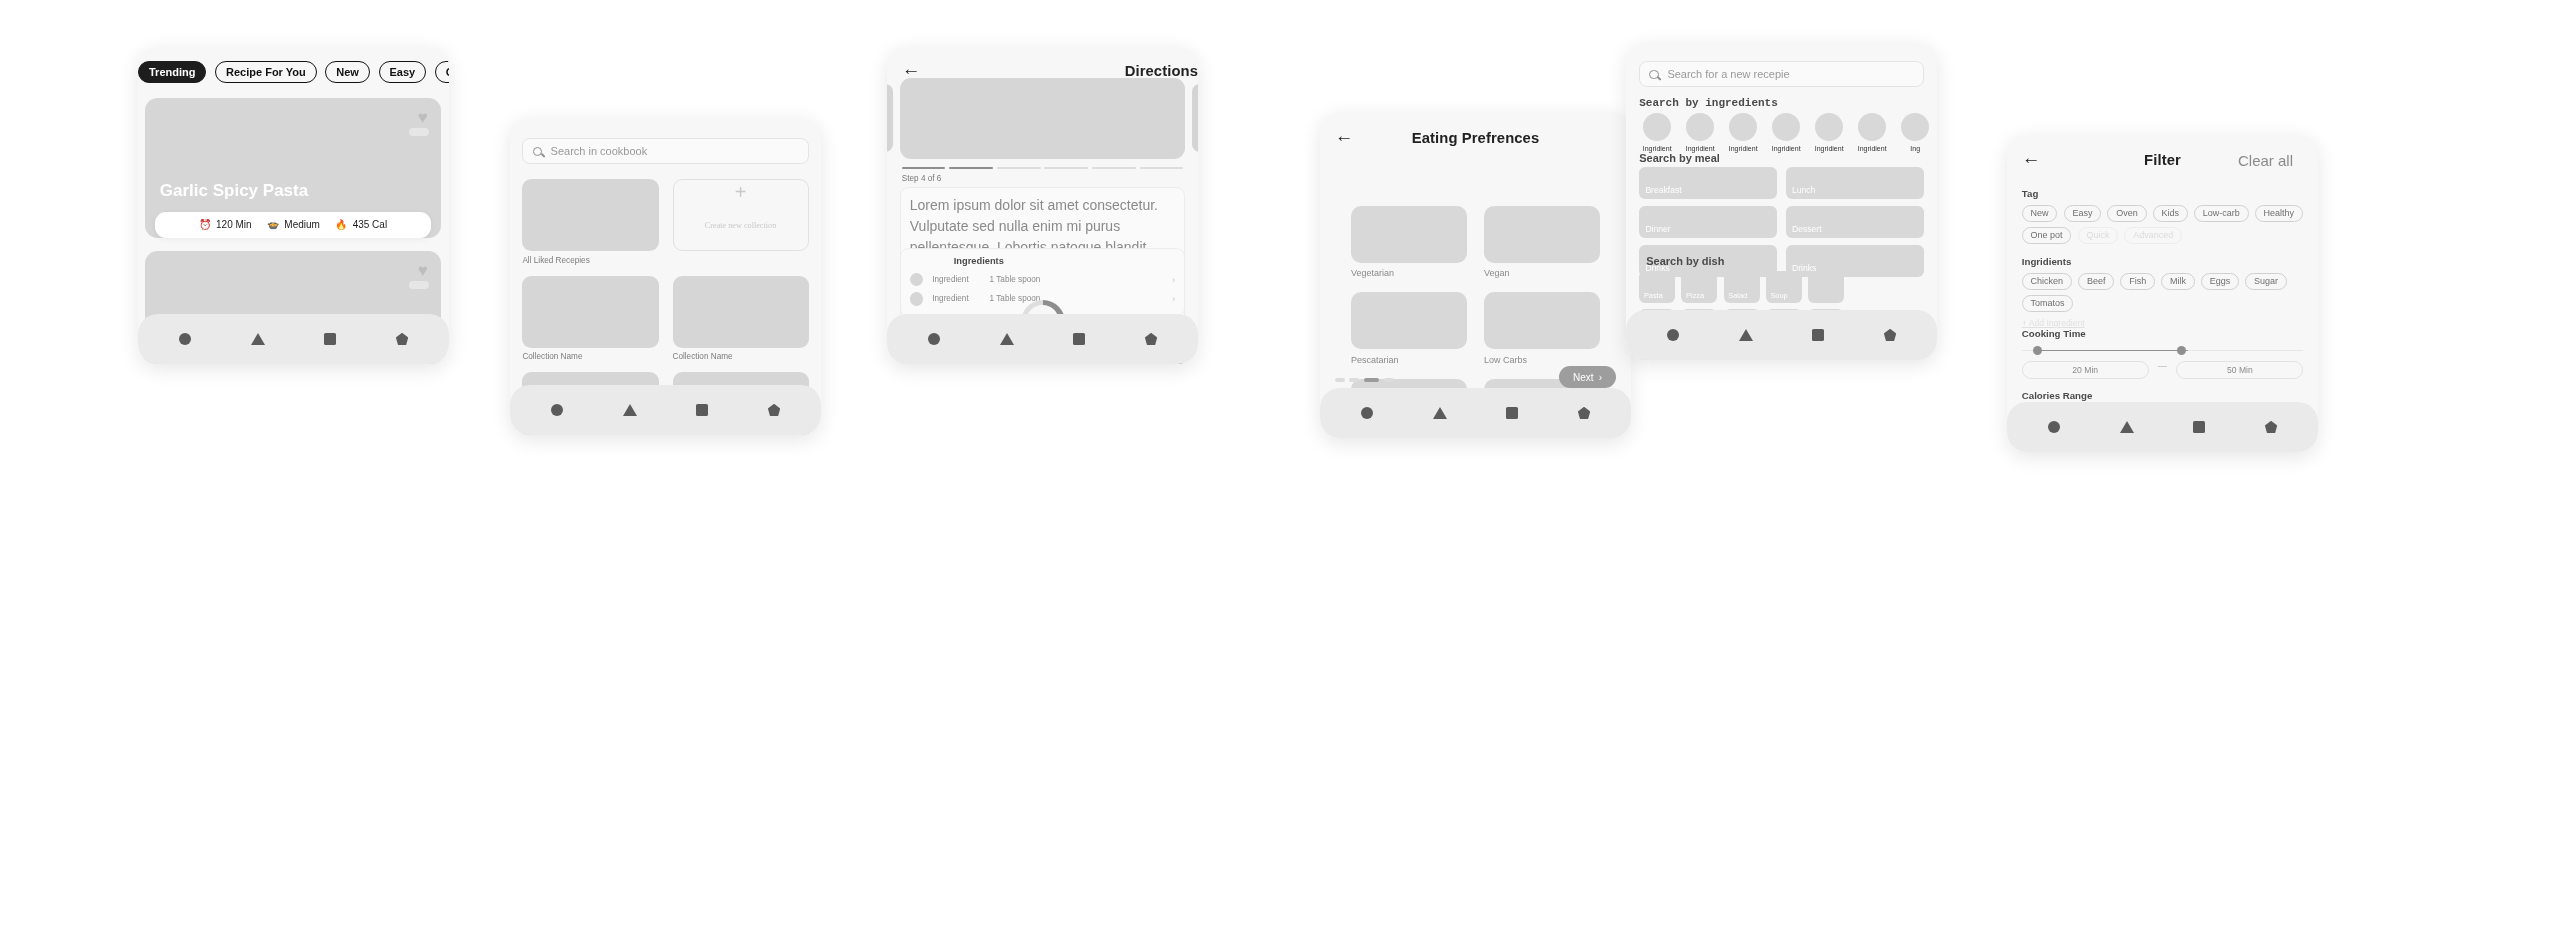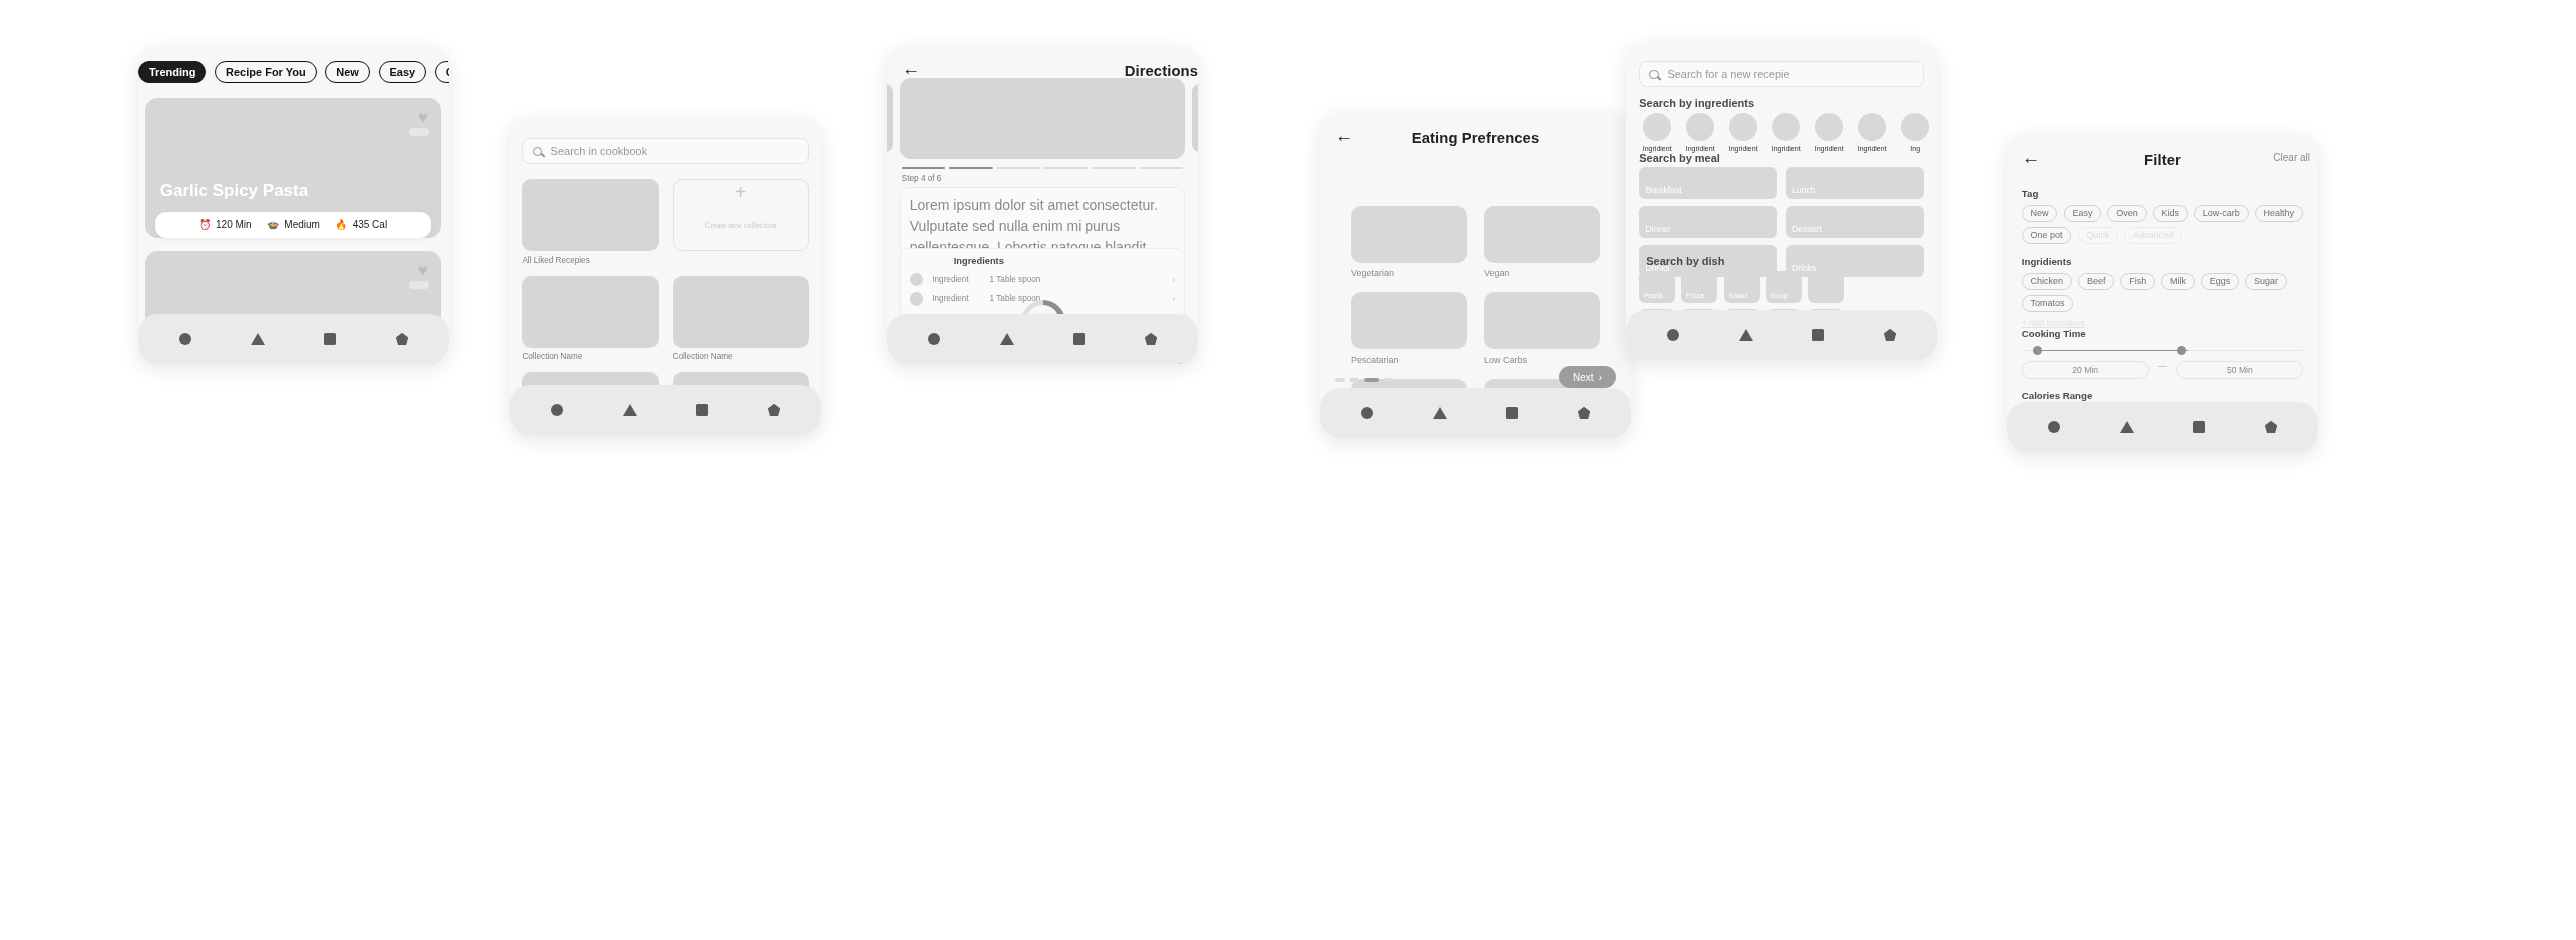--- a/index.html
+++ b/index.html
@@ -135,21 +135,21 @@
   .ingname { font-size:7px; color:#333; margin-top:3.9px; white-space:nowrap;}
   .mealgrid { position:absolute; left:13.2px; right:13.2px; top:124px; display:grid; grid-template-columns:1fr 1fr; gap:7px 8.6px;}
   .mtile { height:32px; border-radius:6.2px; background:#d8d8d8; position:relative;}
   .mtile span { position:absolute; left:6.2px; bottom:3.9px; color:#fff; font-size:8.6px;}
   .dishgrid { position:absolute; left:13.2px; right:0; top:228px; display:grid; grid-template-columns:repeat(5,36px); gap:6.2px;}
   .dtile { height:32px; border-radius:6.2px; background:#d8d8d8; position:relative;}
   .dtile span { position:absolute; left:4.7px; bottom:3.1px; color:#fff; font-size:7.4px;}
 
   
   #p6 { left:2007px; top:135px; width:311px; height:317px; }
-  .clearall { position:absolute; right:8px; top:17px; font-size:10px; color:#8a8a8a;}
+  .clearall { position:absolute; right:25px; top:17px; font-size:15px; color:#8a8a8a;}
   .fgroup { position:absolute; left:14.8px; right:14.8px;}
   .fglabel { font-size:9.7px; font-weight:bold; color:#4a4a4a; margin-bottom:6.2px;}
   .ftags { display:flex; flex-wrap:wrap; gap:5.4px 6.2px;}
   .ftag { border:0.8px solid #d0d0d0; border-radius:11px; padding:2.3px 7.8px; font-size:9px; color:#6f6f6f; background:transparent;}
   .ftag.dim { color:#dcdcdc; border-color:#ececec;}
   .addlink { font-size:8.6px; color:#e0e0e0; text-decoration:underline; margin-top:6.2px; display:inline-block;}
   .slider { position:relative; height:11px; margin:6.2px 0 4.7px;}
   .strack { position:absolute; left:0; right:0; top:4.7px; height:1.6px; background:#e6e6e6; border-radius:1.6px;}
   .sfill { position:absolute; top:4.7px; height:1.6px; background:#8f8f8f; border-radius:1.6px;}
   .sknob { position:absolute; top:0.8px; width:9.3px;height:9.3px;border-radius:50%;background:#8f8f8f;}
@@ -371,21 +371,21 @@
     </div>
   </div>
 
   <div class="phone" id="p5">
     <div class="phone-inner">
       <div class="ph-search" style="position:absolute;left:13.2px;right:13.2px;top:18px;">
         <span class="mag"></span>
         <span>Search for a new recepie</span>
       </div>
 
-      <div class="sec-title" style="position:absolute;left:13.2px;top:54px;">Search by ingredients</div>
+      <div class="sec-title" style="position:absolute;left:13.2px;top:54px;font-family:Liberation Mono, monospace;">Search by ingredients</div>
       <div class="ingrid">
         <div class="ingitem">
           <div class="ingcirc"></div>
           <div class="ingname">Ingridient</div>
         </div>
         <div class="ingitem">
           <div class="ingcirc"></div>
           <div class="ingname">Ingridient</div>
         </div>
         <div class="ingitem">

